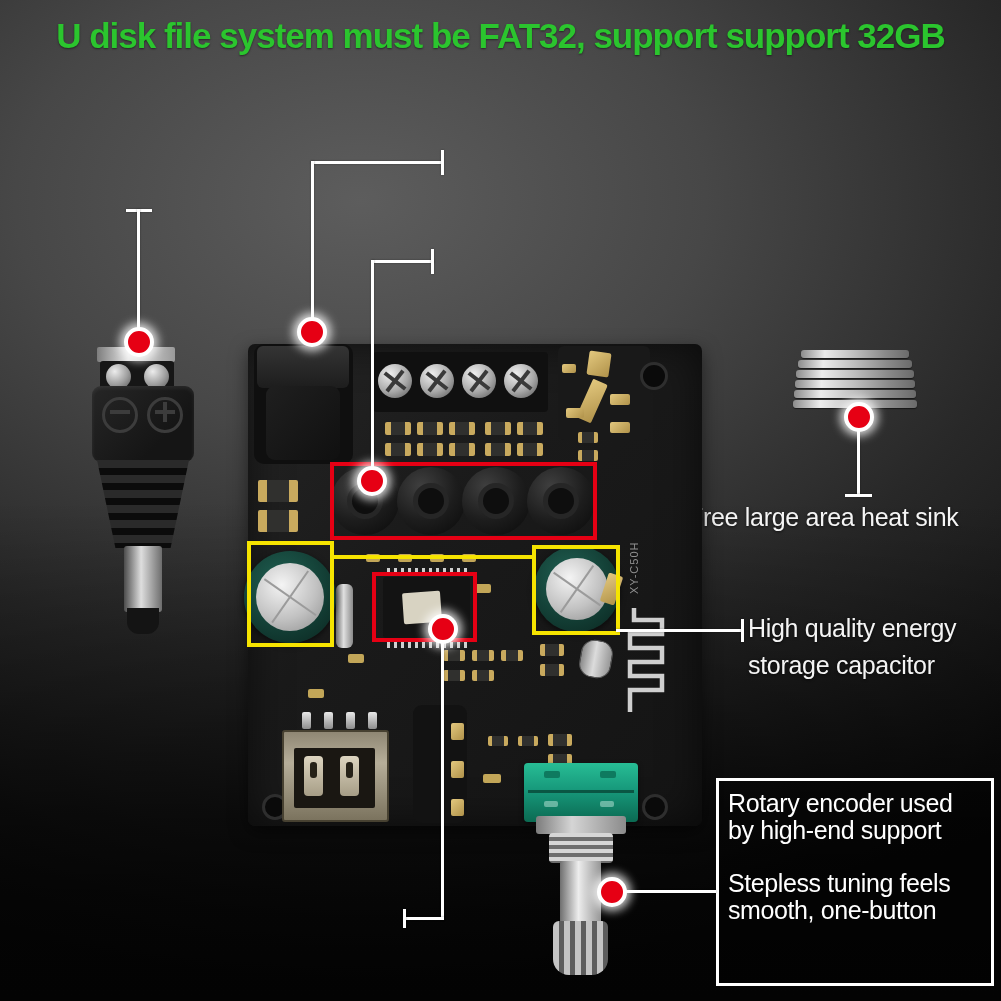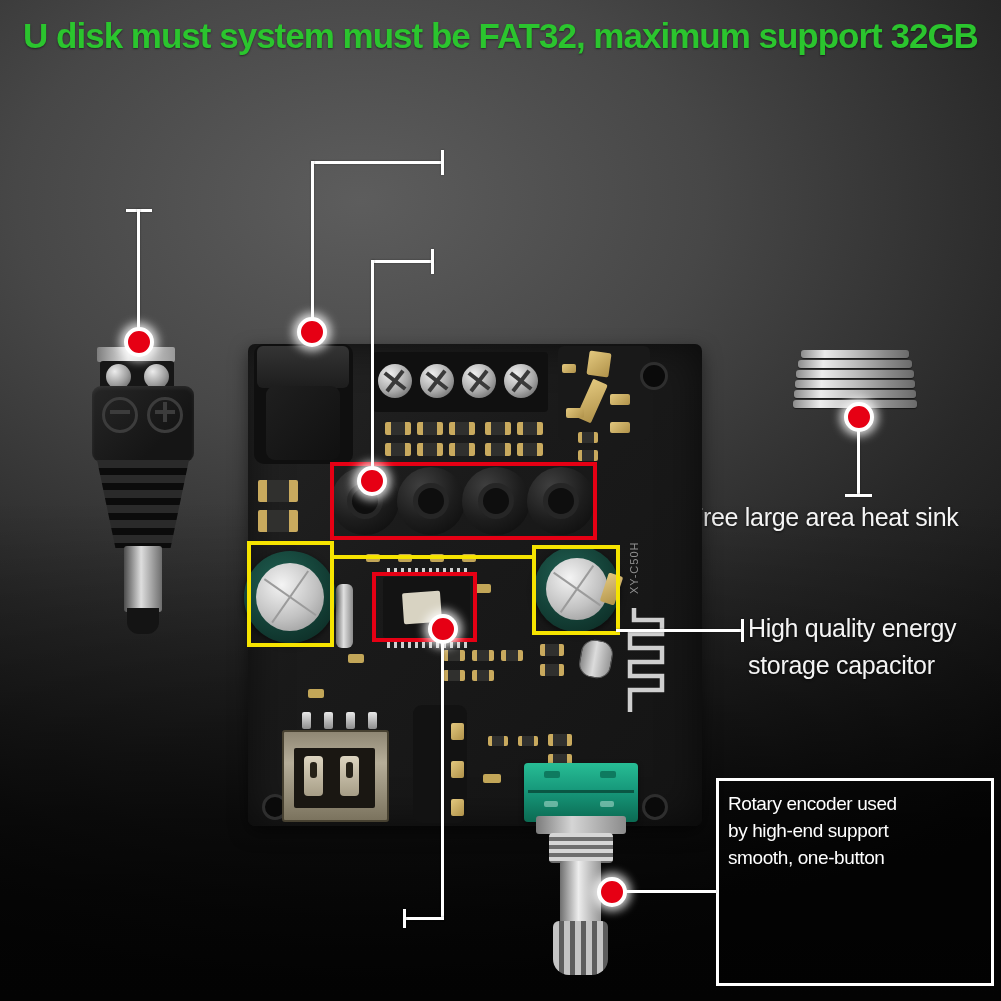--- a/index.html
+++ b/index.html
@@ -50,51 +50,52 @@
   .cap-inner::before{width:92%;height:2px;transform:translate(-50%,-50%) rotate(35deg);}
   .cap-inner::after{width:92%;height:2px;transform:translate(-50%,-50%) rotate(-55deg);}
   .pinrow{position:absolute;height:8px;width:80px;
           background:repeating-linear-gradient(90deg,#cfcfcf 0 3px,rgba(0,0,0,0) 3px 7px);}
   .smd-r{position:absolute;border-radius:2px;
          background:linear-gradient(90deg,#c9aa5e 0 22%,#30302e 22% 78%,#c9aa5e 78% 100%);}
   .smd-p{position:absolute;border-radius:2px;background:#c2a658;}
   .gold{position:absolute;background:linear-gradient(135deg,#e3c87e,#b0924a);border-radius:2px;}
   
   #rotary-box{position:absolute;left:716px;top:778px;width:263px;height:193px;
-      border:3px solid #fff;color:#fff;font-size:19px;line-height:27px;
+      border:3px solid #fff;color:#fff;font-size:25px;line-height:27px;
       padding:9px 0 0 9px;letter-spacing:-0.4px;z-index:40;background:rgba(0,0,0,.25);}
   #rotary-box .para2{margin-top:26px;}
   
   #heatsink{position:absolute;left:793px;top:350px;width:124px;z-index:20;
             display:flex;flex-direction:column;align-items:center;gap:2px;}
   #heatsink .fin{height:8px;border-radius:3px;
      background:linear-gradient(90deg,#8c8c8c,#ececec 22%,#bdbdbd 50%,#8a8a8a 78%,#6b6b6b);
      box-shadow:0 1px 1px rgba(0,0,0,.5);}
   
   #dc-plug-photo{position:absolute;left:85px;top:345px;width:120px;height:295px;z-index:20;}
   
   #rotary-encoder{position:absolute;left:524px;top:763px;width:114px;height:215px;z-index:25;}
   .silk{color:#8f8f8f;font-size:11px;letter-spacing:1px;writing-mode:vertical-rl;transform:rotate(180deg);}
 </style>
 </head>
 <body>
 
 <div id="stage" style="--banner-green: #2bc52e; --marker-red: #e60014; --highlight-red: #e60014; --highlight-yellow: #f6e400; --encoder-green: #17997b; --leader-white: #ffffff;">
 
-  <div class="banner">U disk must system must be FAT32, maximum support 32GB</div>
+  <div class="banner">U disk file system must be FAT32, support support 32GB</div>
 
   <div class="lbl" style="left:445px;top:241px;font-size:35px;line-height:41px;">
   </div>
   <div class="lbl" style="left:688px;top:503px;font-size:25px;">Free large area heat sink</div>
   <div class="lbl" style="left:748px;top:651px;font-size:25px;">storage capacitor</div>
   <div class="lbl" style="left:748px;top:614px;font-size:25px;">High quality energy</div>
 
   <div id="rotary-box">
     <div>Rotary encoder used</div>
     <div>by high-end support</div>
+    <div class="para2">Stepless tuning feels</div>
     <div>smooth, one-button</div>
   </div>
 
   <div id="dc-plug-photo">
     <div class="abs" style="left:12px;top:2px;width:78px;height:15px;background:linear-gradient(90deg,#7d7d7d,#e6e6e6 40%,#9a9a9a);border-radius:2px;"></div>
     <div class="abs" style="left:15px;top:16px;width:74px;height:29px;background:#161616;border-radius:3px;"></div>
     <div class="abs" style="left:21px;top:19px;width:25px;height:25px;border-radius:50%;background:radial-gradient(circle at 35% 30%,#ececec,#9e9e9e 55%,#555);"></div>
     <div class="abs" style="left:59px;top:19px;width:25px;height:25px;border-radius:50%;background:radial-gradient(circle at 35% 30%,#ececec,#9e9e9e 55%,#555);"></div>
     <div class="abs" style="left:7px;top:41px;width:102px;height:76px;background:linear-gradient(135deg,#262626,#151515 70%);border-radius:9px;box-shadow:inset 0 2px 4px rgba(255,255,255,.08);"></div>
     <div class="abs" style="left:17px;top:52px;width:30px;height:30px;border-radius:50%;border:3px solid #3c3c3c;"></div>

